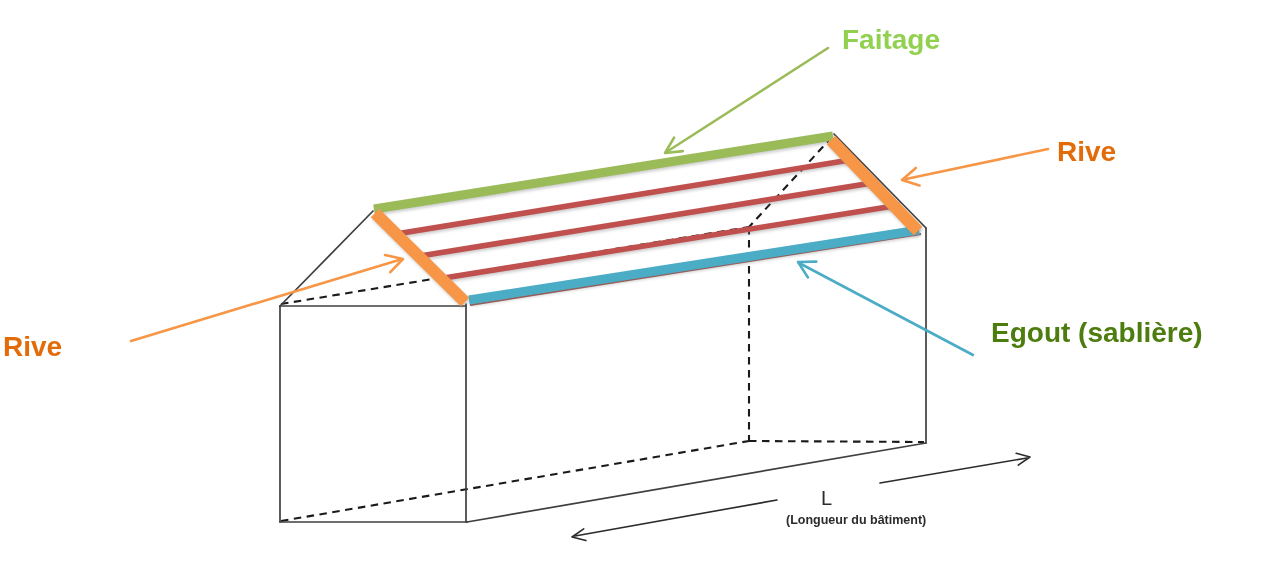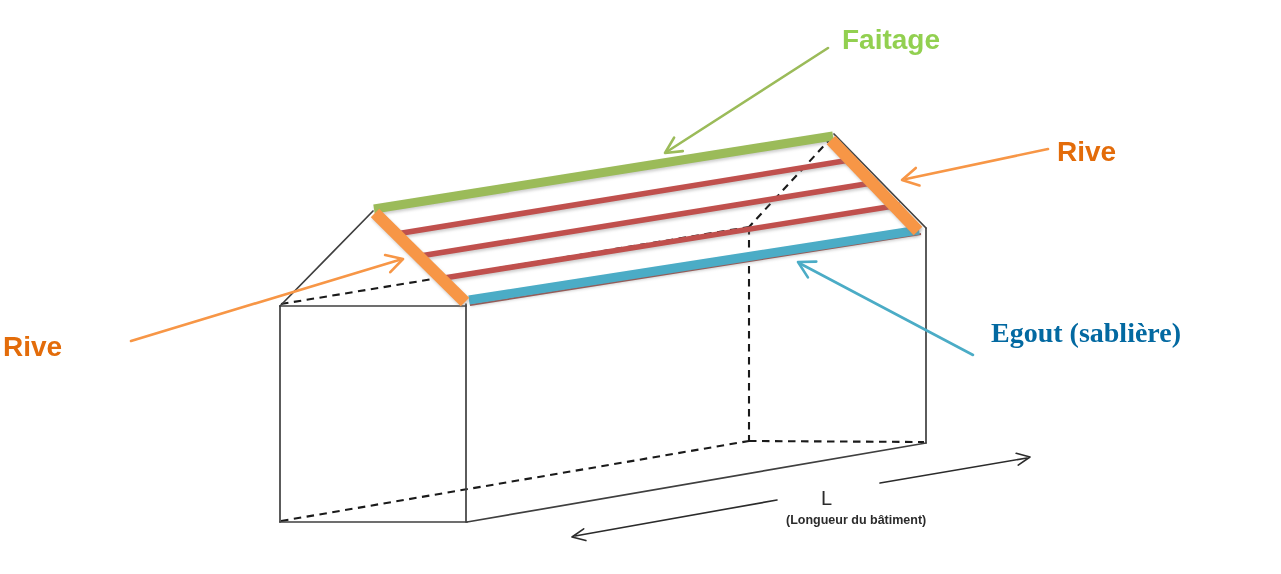--- a/index.html
+++ b/index.html
@@ -145,18 +145,18 @@
       </g>
     </g>
   </svg>
 
   <div class="label" style="left: 842px; top: 25px; color: rgb(146, 208, 80);">Faitage</div>
 
   <div class="label" style="left: 1057px; top: 137px; color: rgb(227, 108, 10);">Rive</div>
 
   <div class="label" style="left: 3px; top: 332px; color: rgb(227, 108, 10);">Rive</div>
 
-  <div class="label" style="left: 991px; top: 318px; color: #0369a1; font-family: Liberation Serif, serif;">Egout (sablière)</div>
+  <div class="label" style="left: 991px; top: 318px; color: #4d7c0f;">Egout (sablière)</div>
 
   <div class="dim-symbol" style="left:821px; top:487px;">L</div>
 
   <div class="dim-caption" style="left:786px; top:513px;">(Longueur du bâtiment)</div>
 </div>
 
 </body></html>

